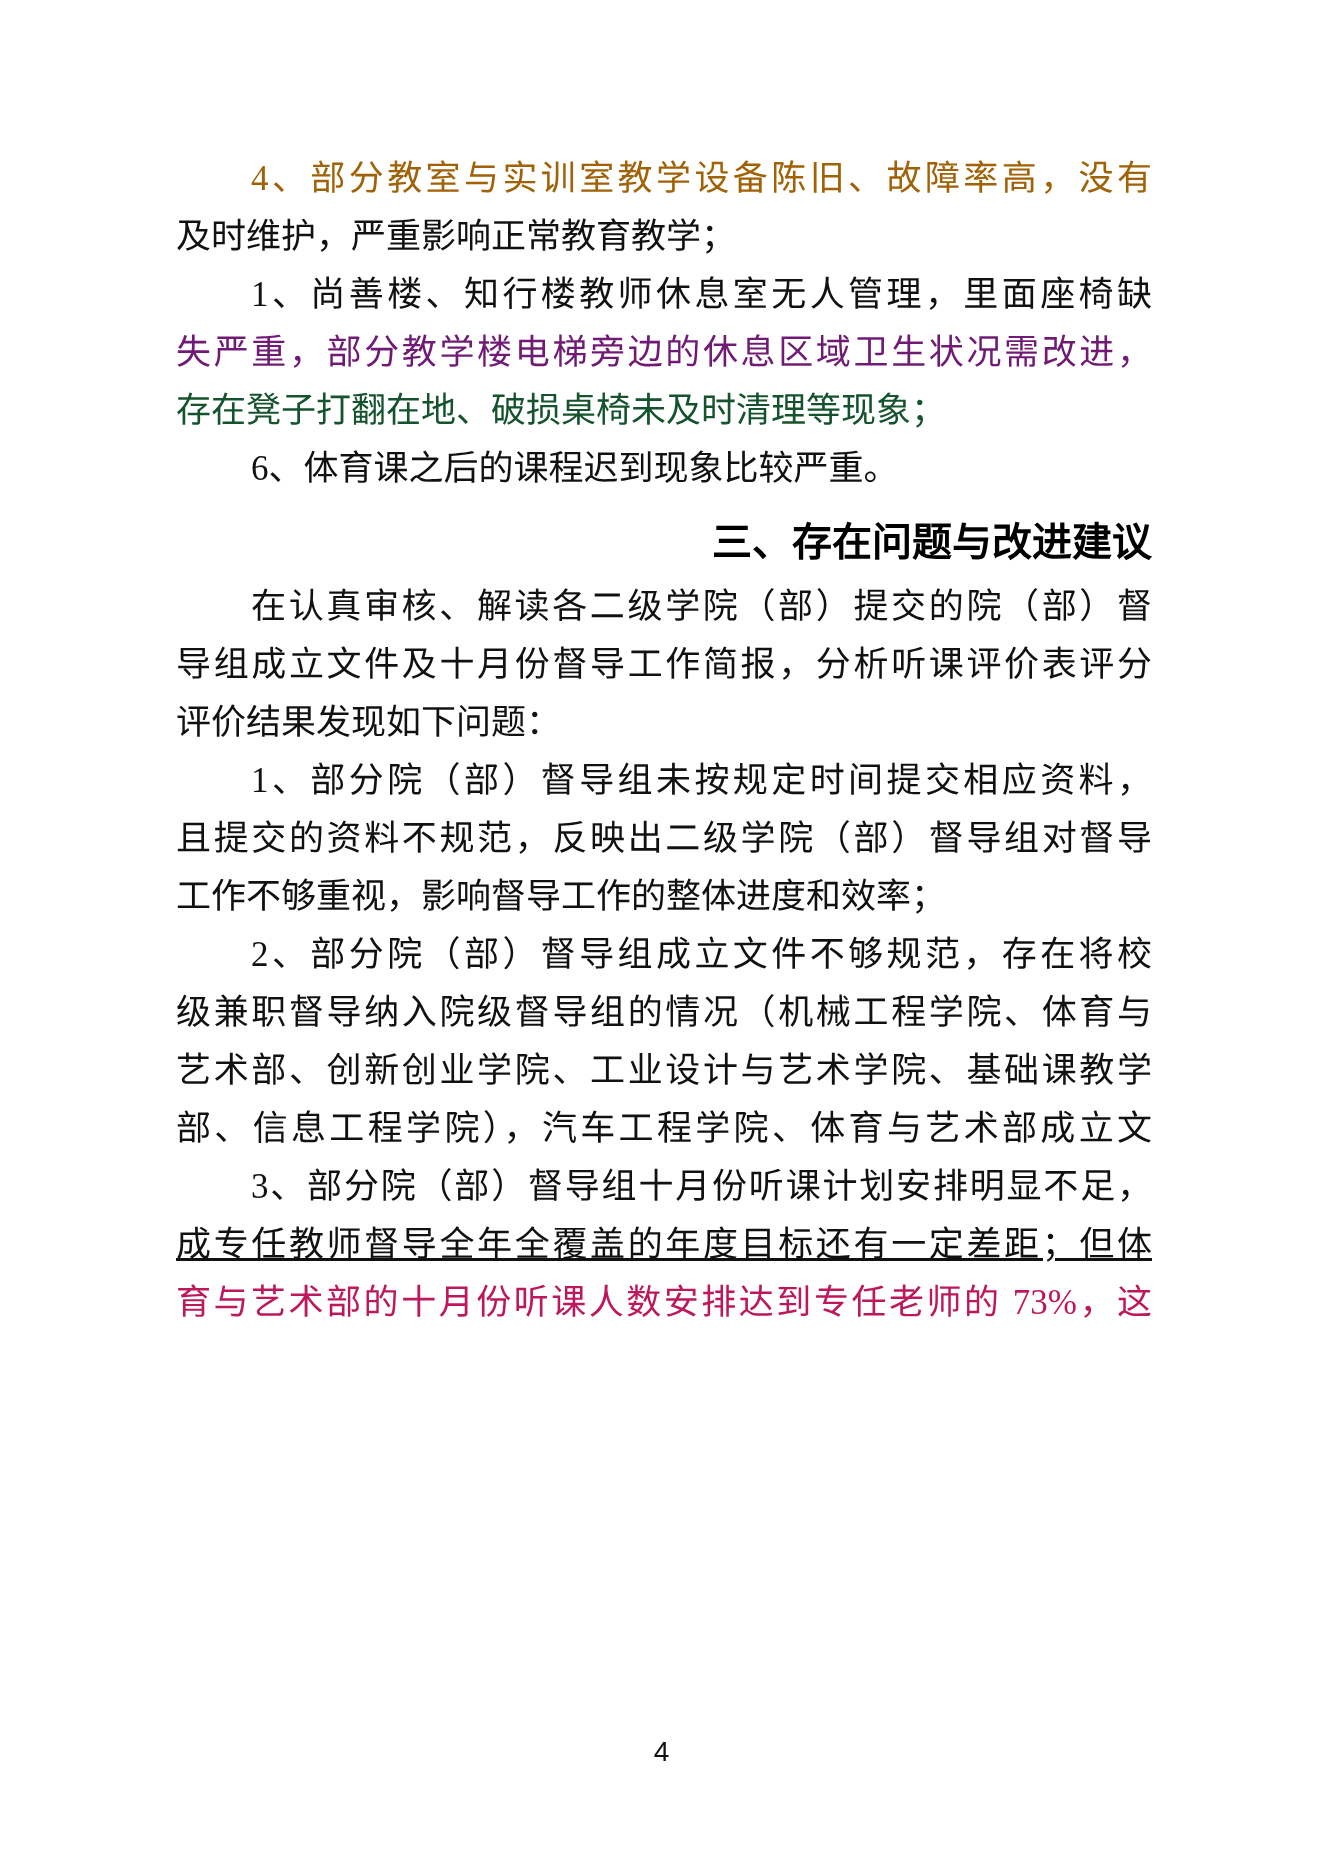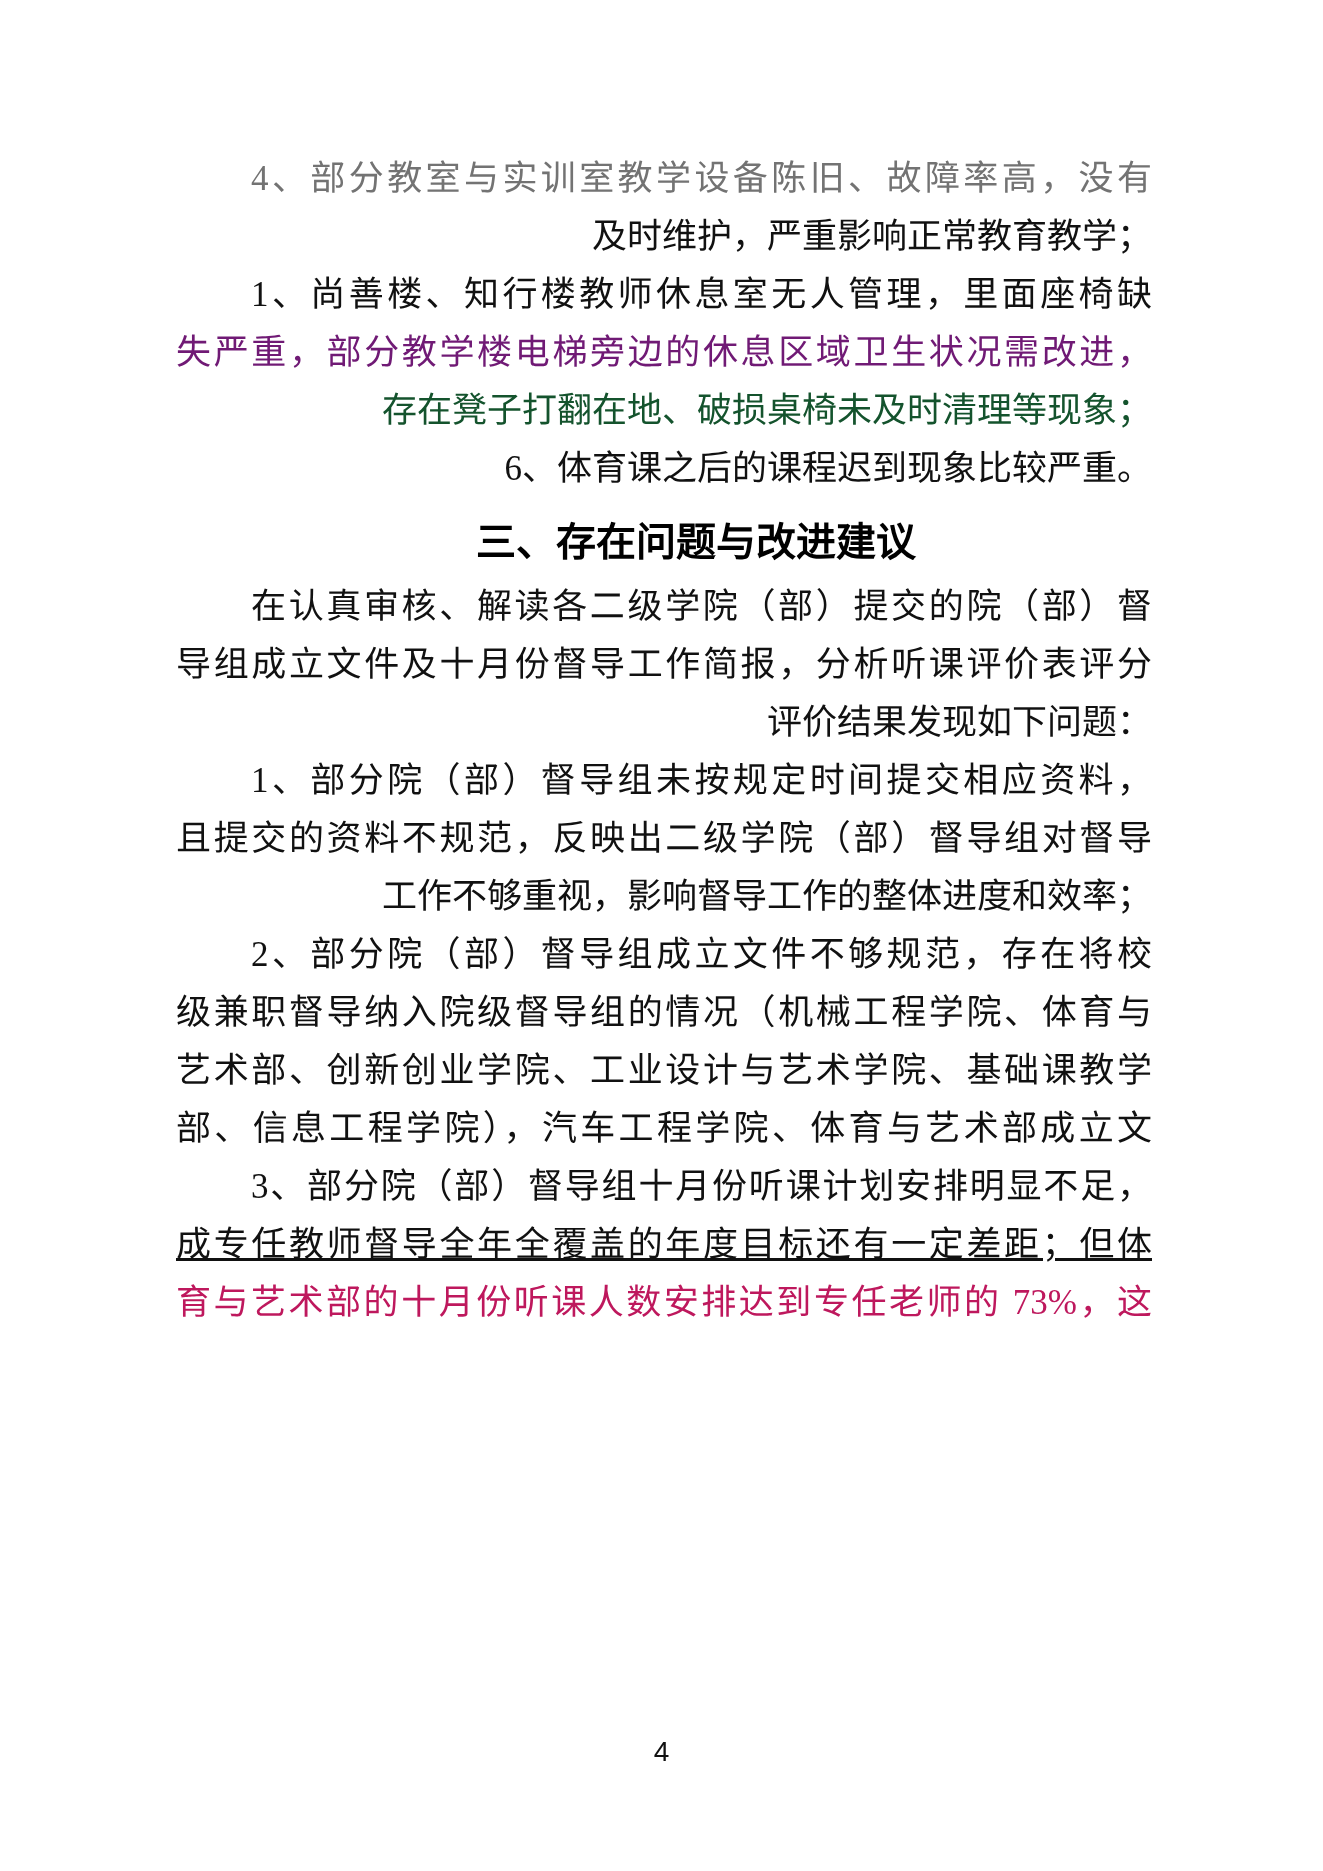--- a/index.html
+++ b/index.html
@@ -20,60 +20,60 @@
     left: 176px;
     top: 150px;
     width: 976px;
   }
   .line {
     font-size: 35px;
     line-height: 58px;
     height: 58px;
     color: #111111;
     overflow: hidden;
-    text-align: right;
+    text-align: left;
   }
   .line.full {
     text-align: justify;
     text-align-last: justify;
   }
   .line.indent {
     padding-left: 75px;
   }
   .line.heading {
     font-family: "Liberation Sans", "DejaVu Sans", sans-serif;
     font-weight: bold;
     font-size: 40px;
     color: #000000;
     height: 60px;
     line-height: 60px;
     margin-top: 14px;
     margin-bottom: 6px;
     padding-left: 64px;
-    text-align: center;
+    text-align: right;
     text-align-last: auto;
   }
   .page-number {
     position: absolute;
     top: 1736px;
     left: 0;
     width: 100%;
     text-align: center;
     font-family: "Liberation Sans", "DejaVu Sans", sans-serif;
     font-size: 28px;
     color: #111111;
   }
 </style>
 </head>
 <body>
 
 <div class="page">
   <div class="doc-content">
 
-  <div class="line body indent full" style="color: #737373;">4、部分教室与实训室教学设备陈旧、故障率高，没有</div>
+  <div class="line body indent full" style="color: #a16207;">4、部分教室与实训室教学设备陈旧、故障率高，没有</div>
       <div class="line body" style="color: rgb(17, 17, 17);">及时维护，严重影响正常教育教学；</div>
       <div class="line body indent full" style="color: rgb(17, 17, 17);">1、尚善楼、知行楼教师休息室无人管理，里面座椅缺</div>
       <div class="line body full" style="color: #701a75;">失严重，部分教学楼电梯旁边的休息区域卫生状况需改进，</div>
       <div class="line body" style="color: #14532d;">存在凳子打翻在地、破损桌椅未及时清理等现象；</div>
       <div class="line body indent" style="color: rgb(17, 17, 17);">6、体育课之后的课程迟到现象比较严重。</div>
       <div class="line heading" style="color: rgb(0, 0, 0);">三、存在问题与改进建议</div>
       <div class="line body indent full" style="color: rgb(17, 17, 17);">在认真审核、解读各二级学院（部）提交的院（部）督</div>
       <div class="line body full" style="color: rgb(17, 17, 17);">导组成立文件及十月份督导工作简报，分析听课评价表评分</div>
       <div class="line body" style="color: rgb(17, 17, 17);">评价结果发现如下问题：</div>
       <div class="line body indent full" style="color: rgb(17, 17, 17);">1、部分院（部）督导组未按规定时间提交相应资料，</div>

